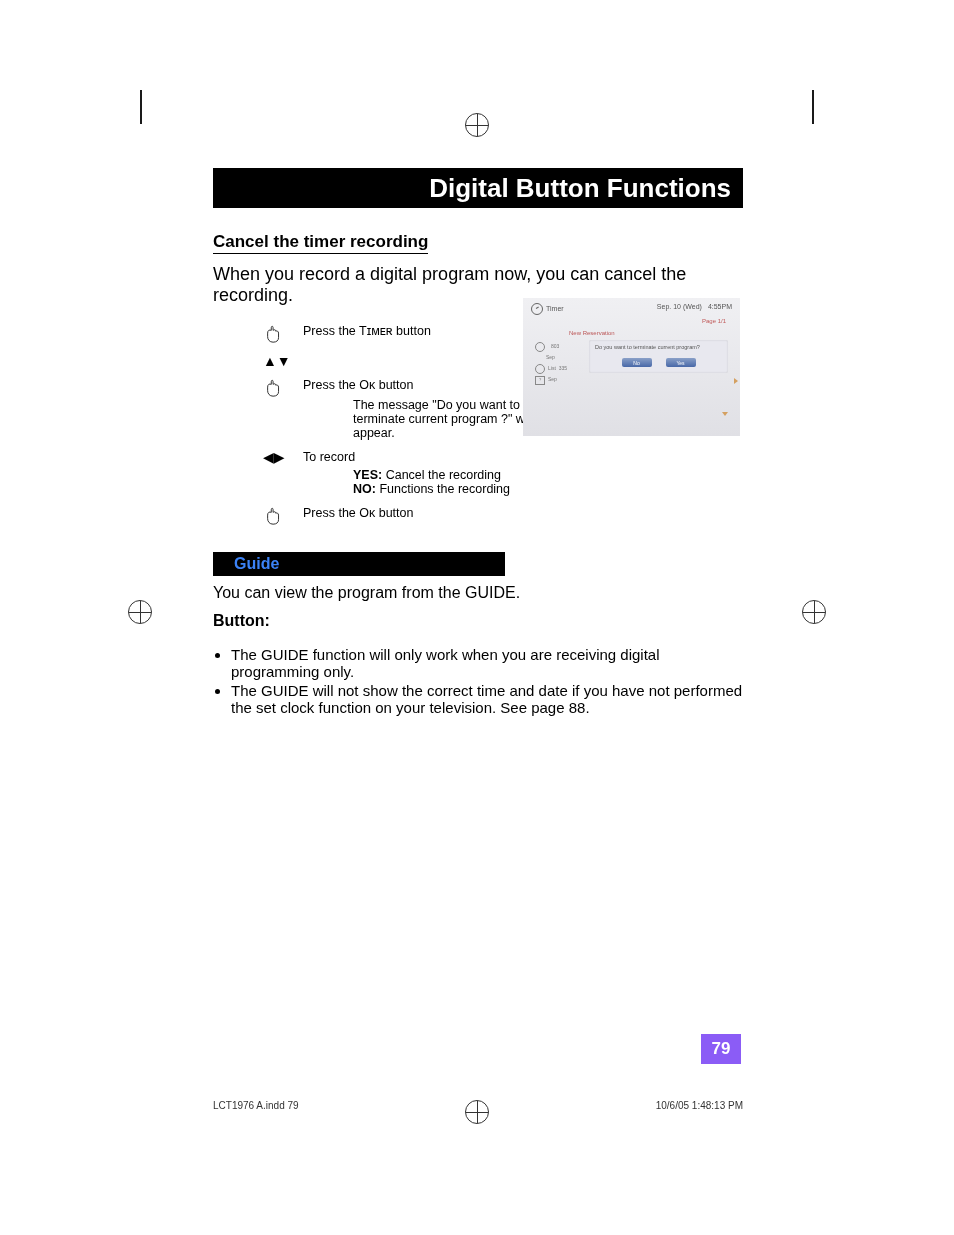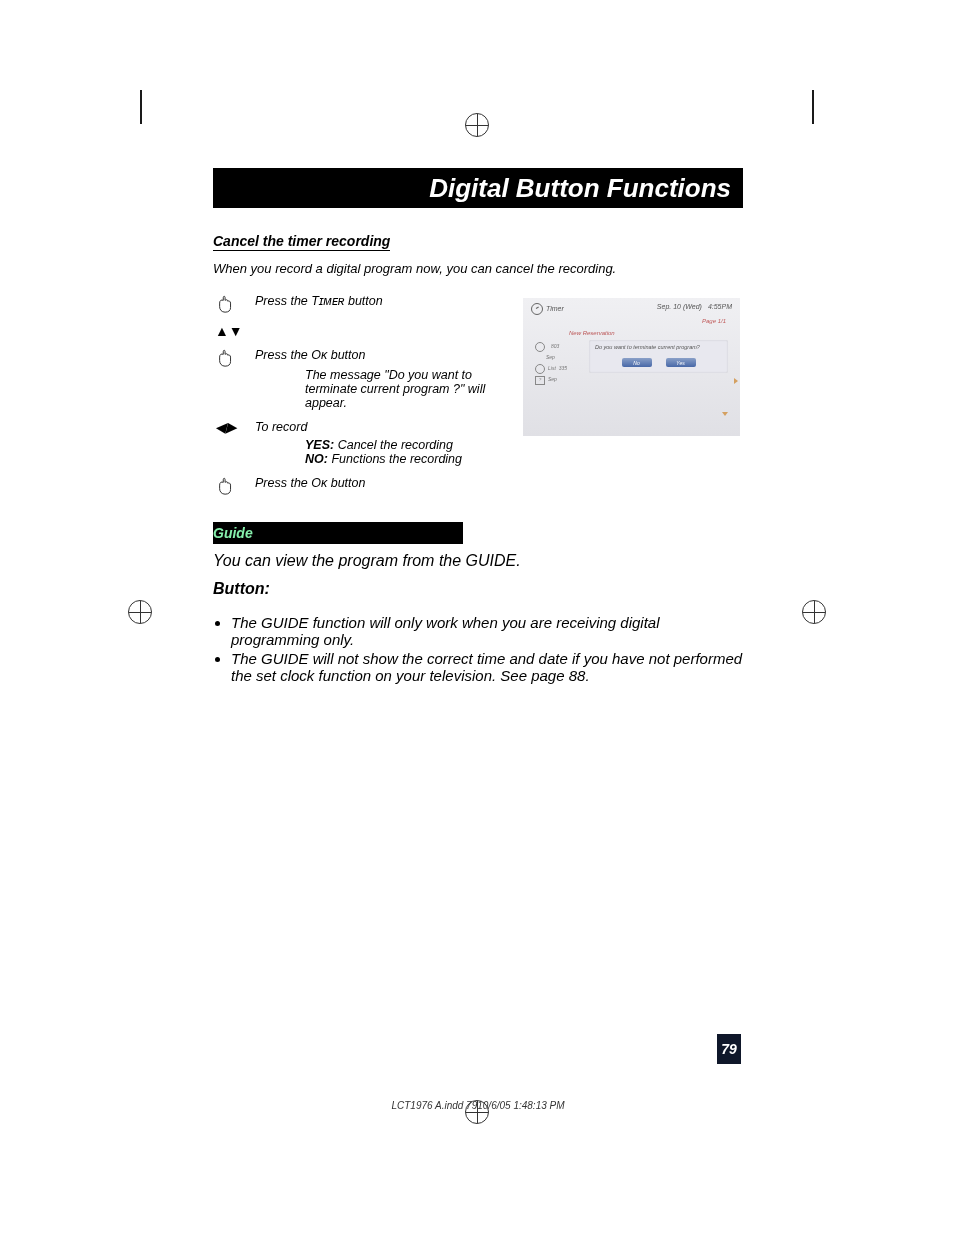--- a/index.html
+++ b/index.html
@@ -1,39 +1,39 @@
 <!DOCTYPE html>
 <html><head>
 <meta charset="utf-8">
 <style>
   html,body{margin:0;padding:0;background:#fff;font-family:Arial,Helvetica,sans-serif;color:#000;}
-  .page{width:954px;height:1235px;margin:0 auto;position:relative;background:#fff;font-style:italic;}
+  .page{width:954px;height:1235px;margin:0 auto;position:relative;background:#fff;}
   .crop-top{position:absolute;top:90px;left:0;width:100%;display:flex;justify-content:space-between;padding:0 140px;box-sizing:border-box;}
   .crop-top .bar{width:2px;height:34px;background:#1a1a1a;}
   .reg-mark{width:22px;height:22px;border:1px solid #333;border-radius:50%;display:flex;align-items:center;justify-content:center;position:relative;}
   .reg-mark:before,.reg-mark:after{content:"";position:absolute;background:#333;}
   .reg-mark:before{width:100%;height:1px;left:0;top:50%;}
   .reg-mark:after{height:100%;width:1px;top:0;left:50%;}
   .reg-top{position:absolute;top:113px;left:50%;transform:translateX(-50%);}
   .reg-left{position:absolute;top:600px;left:128px;}
   .reg-right{position:absolute;top:600px;right:128px;}
   .reg-bottom{position:absolute;top:1100px;left:50%;transform:translateX(-50%);}
   .title-bar{position:absolute;top:168px;left:213px;width:530px;height:40px;background:#000;color:#fff;font-size:26px;font-weight:bold;display:flex;align-items:center;justify-content:flex-end;padding-right:12px;box-sizing:border-box;}
   .content{position:absolute;top:232px;left:213px;width:530px;}
-  .sec-title{font-size:14px;font-weight:bold;border-bottom:1.5px solid #000;display:inline-block;padding-bottom:1px;margin-bottom:10px;}
-  .intro{font-size:13px;margin-bottom:18px;}
+  .sec-title{font-size:17px;font-weight:bold;border-bottom:1.5px solid #000;display:inline-block;padding-bottom:1px;margin-bottom:10px;}
+  .intro{font-size:18px;margin-bottom:18px;}
   .steps{font-size:12.5px;}
-  .step{display:flex;align-items:flex-start;margin-bottom:10px;}
+  .step{display:flex;align-items:flex-start;margin-bottom:10px;margin-left:48px;}
   .icon-col{width:40px;flex:none;display:flex;justify-content:flex-start;padding-left:2px;}
   .txt-col{flex:1;max-width:260px;}
   .sub{margin-left:50px;margin-top:6px;max-width:210px;}
   .sub-b{margin-left:50px;margin-top:4px;}
   .hand-icon{width:22px;height:20px;}
   .arrow-glyph{font-size:14px;line-height:1;}
-  .guide-bar{background:#000;color:#86efac;font-weight:bold;font-size:14px;padding:3px 0;width:250px;margin-top:26px;}
+  .guide-bar{background:#000;color:#3b82f6;font-weight:bold;font-size:16px;padding:3px 21px;width:250px;margin-top:26px;}
   .guide-body{font-size:16px;margin-top:8px;}
   .notes-title{font-weight:bold;margin-top:10px;}
   .notes-list{margin:16px 0 0 0;padding-left:18px;font-size:15px;}
   .notes-list li{margin-bottom:2px;}
   .screenshot{position:absolute;top:298px;left:523px;width:217px;height:138px;background:linear-gradient(#f0f0f3,#e0e0e5);font-size:6px;color:#6a6a7a;box-sizing:border-box;}
   .ss-head{display:flex;justify-content:space-between;padding:5px 8px 3px 8px;font-size:7px;color:#555;}
   .ss-head-right{display:flex;gap:6px;}
   .ss-page{text-align:right;font-size:6px;color:#c05a5a;padding:0 14px 4px 0;}
   .ss-body{position:relative;height:90px;padding:0 8px;}
   .ss-newres{position:absolute;top:2px;left:46px;font-size:6px;color:#b55;}
@@ -41,22 +41,22 @@
   .ss-row{display:flex;align-items:center;gap:3px;margin-bottom:2px;}
   .ss-circ{width:8px;height:8px;border:0.8px solid #888;border-radius:50%;flex:none;}
   .ss-dialog{position:absolute;left:66px;top:12px;right:12px;background:#e8e8ef;border-radius:2px;padding:4px 6px 6px 6px;box-shadow:0 0 2px rgba(0,0,0,.15) inset;}
   .ss-dialog-q{font-size:5.5px;color:#555;margin-bottom:8px;}
   .ss-btns{display:flex;justify-content:center;gap:14px;}
   .ss-btn{width:30px;height:9px;background:linear-gradient(#8aa0c8,#4868a8);border-radius:2px;font-size:5px;color:#fff;display:flex;align-items:center;justify-content:center;}
   .ss-timer-icon{width:10px;height:10px;border:1px solid #666;border-radius:50%;display:inline-block;vertical-align:middle;margin-right:3px;position:relative;}
   .ss-timer-icon:after{content:"";position:absolute;width:3px;height:1px;background:#666;top:4px;left:4px;transform:rotate(-30deg);transform-origin:left;}
   .ss-arrow-r{position:absolute;right:2px;top:50px;width:0;height:0;border-top:3px solid transparent;border-bottom:3px solid transparent;border-left:4px solid #d4a060;}
   .ss-arrow-dn{position:absolute;right:12px;bottom:2px;width:0;height:0;border-left:3px solid transparent;border-right:3px solid transparent;border-top:4px solid #d4a060;}
-  .page-num{position:absolute;top:1034px;right:213px;width:24px;height:30px;background:#0f172a;color:#fff;font-weight:bold;font-size:14px;display:flex;align-items:center;justify-content:center;}
-  .footer{position:absolute;top:1100px;left:213px;width:530px;display:flex;justify-content:center;font-size:10px;color:#333;}
+  .page-num{position:absolute;top:1034px;right:213px;width:40px;height:30px;background:#8b5cf6;color:#fff;font-weight:bold;font-size:17px;display:flex;align-items:center;justify-content:center;}
+  .footer{position:absolute;top:1100px;left:213px;width:530px;display:flex;justify-content:space-between;font-size:10px;color:#333;}
 </style>
 </head>
 <body>
 
 <div class="page">
 
   <div class="crop-top">
     <div class="bar"></div>
       <div class="bar"></div>
   </div>

